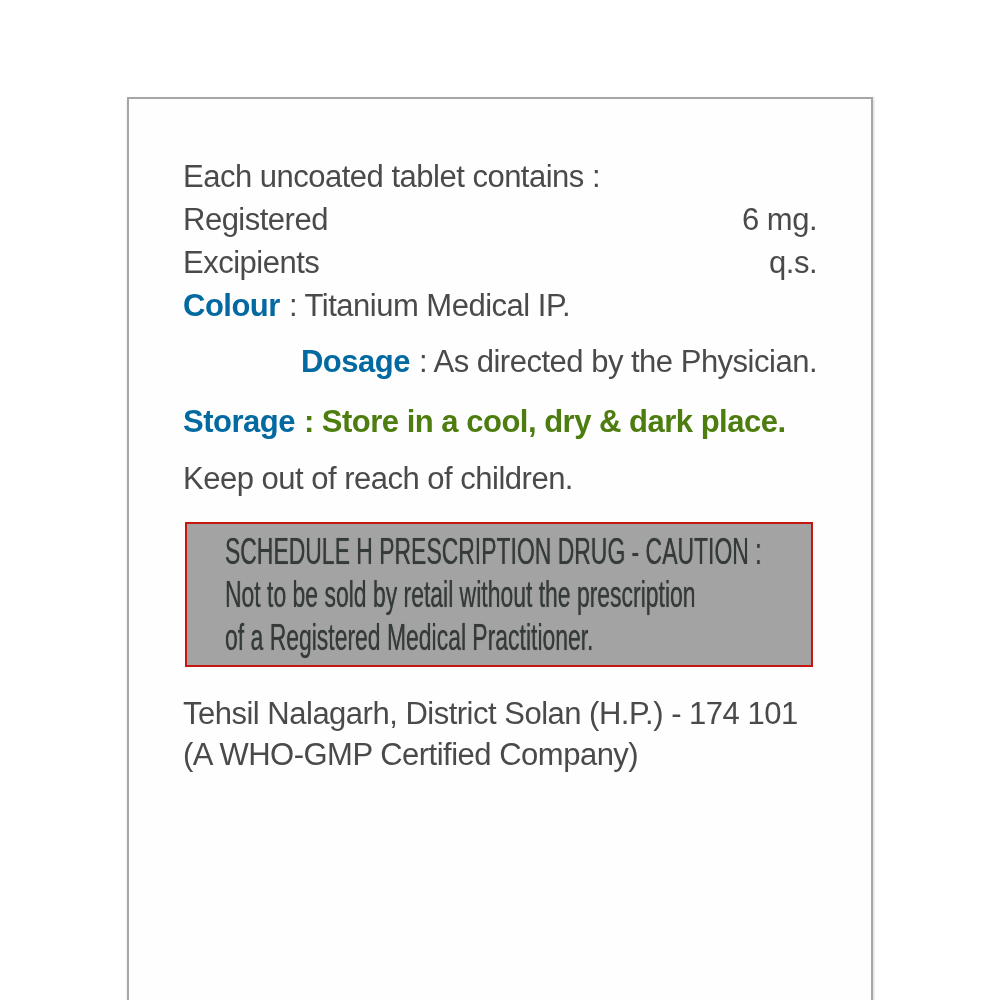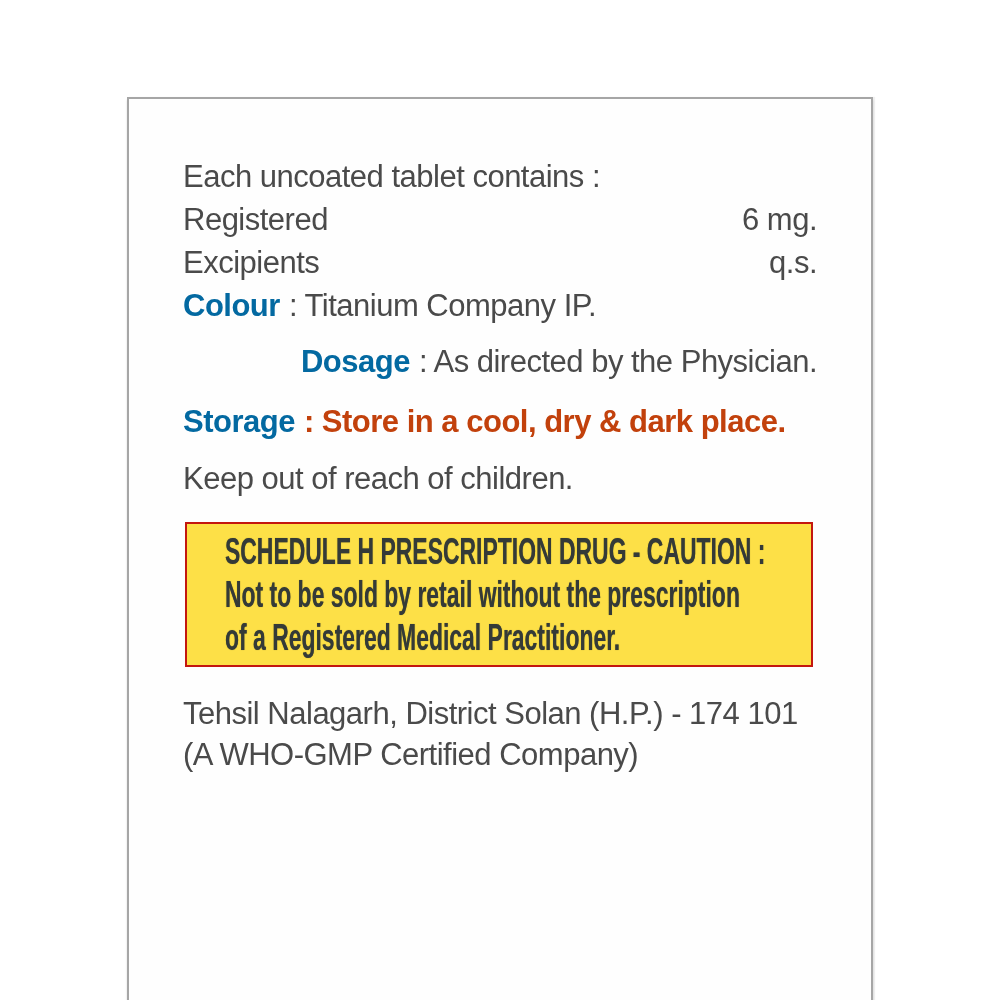--- a/index.html
+++ b/index.html
@@ -43,21 +43,21 @@
   .row {
     display: flex;
     justify-content: space-between;
     align-items: baseline;
   }
   .b { font-weight: 700; color: #0369a1; }
   .t { margin-left: 9px; }
   .para-sm { margin-top: 13px; text-align: right; }
   .para-md { margin-top: 17px; }
   .para-warn { margin-top: 14px; }
-  .storage-line .t { font-weight: 700; color: #c2410c; }
+  .storage-line .t { font-weight: 700; color: #4d7c0f; }
   .caution {
     margin-top: 22px;
     margin-left: 2px;
     width: 628px;
     height: 145px;
     box-sizing: border-box;
     border: 2px solid #c3170f;
     padding: 6px 0 0 38px;
     overflow: hidden;
   }
@@ -88,34 +88,34 @@
         <span>Registered</span>
         <span>6 mg.</span>
       </div>
 
       <div class="row">
         <span>Excipients</span>
         <span>q.s.</span>
       </div>
 
       <div class="line">
-        <span class="b">Colour</span><span class="t">: Titanium Company IP.</span>
+        <span class="b">Colour</span><span class="t">: Titanium Medical IP.</span>
       </div>
 
       <div class="line para-sm">
         <span class="b">Dosage</span><span class="t">: As directed by the Physician.</span>
       </div>
 
       <div class="line para-md storage-line">
         <span class="b">Storage</span><span class="t">: Store in a cool, dry &amp; dark place.</span>
       </div>
 
       <div class="line para-warn">Keep out of reach of children.</div>
 
-      <div class="caution" style="background: #fde047; font-weight: bold;">
+      <div class="caution" style="background: #a3a3a3;">
         <span class="caution-line">SCHEDULE H PRESCRIPTION DRUG - CAUTION :</span>
         <span class="caution-line">Not to be sold by retail without the prescription</span>
         <span class="caution-line">of a Registered Medical Practitioner.</span>
       </div>
 
       <div class="mfd">
         <div class="mfd-line">Tehsil Nalagarh, District Solan (H.P.) - 174 101</div>
         <div class="mfd-line">(A WHO-GMP Certified Company)</div>
       </div>
 

